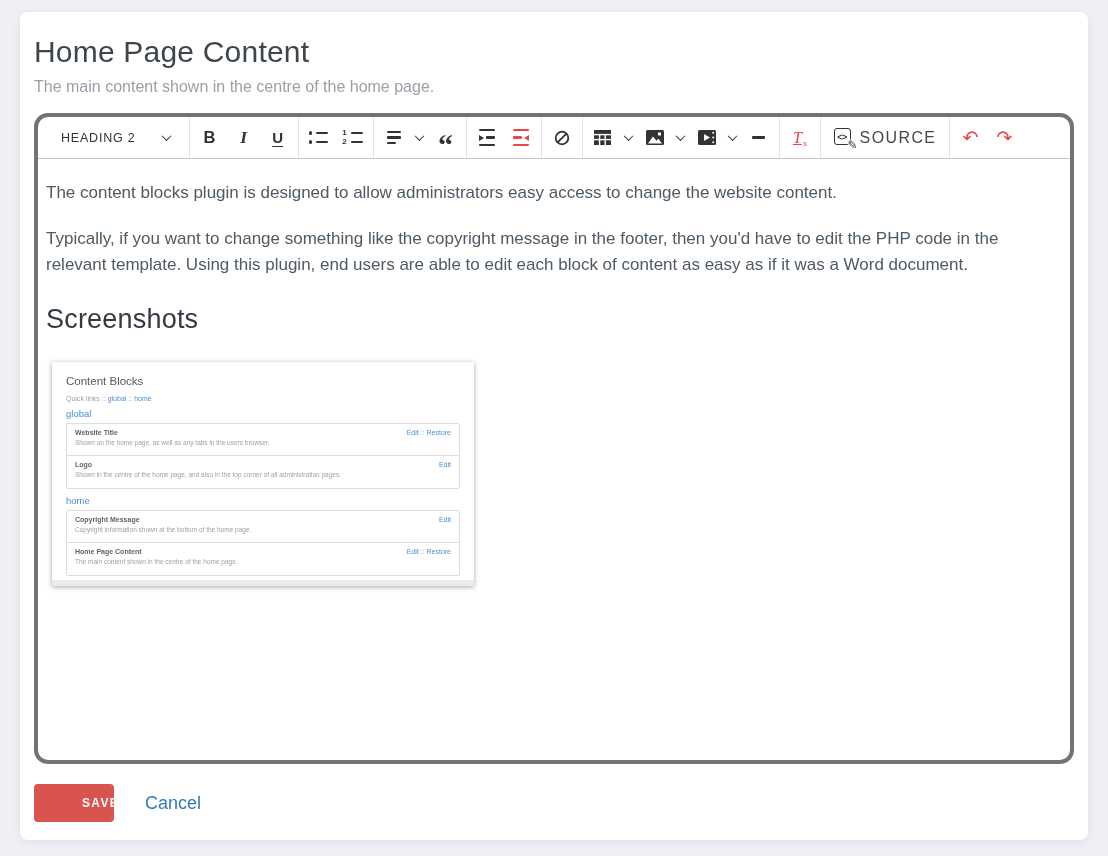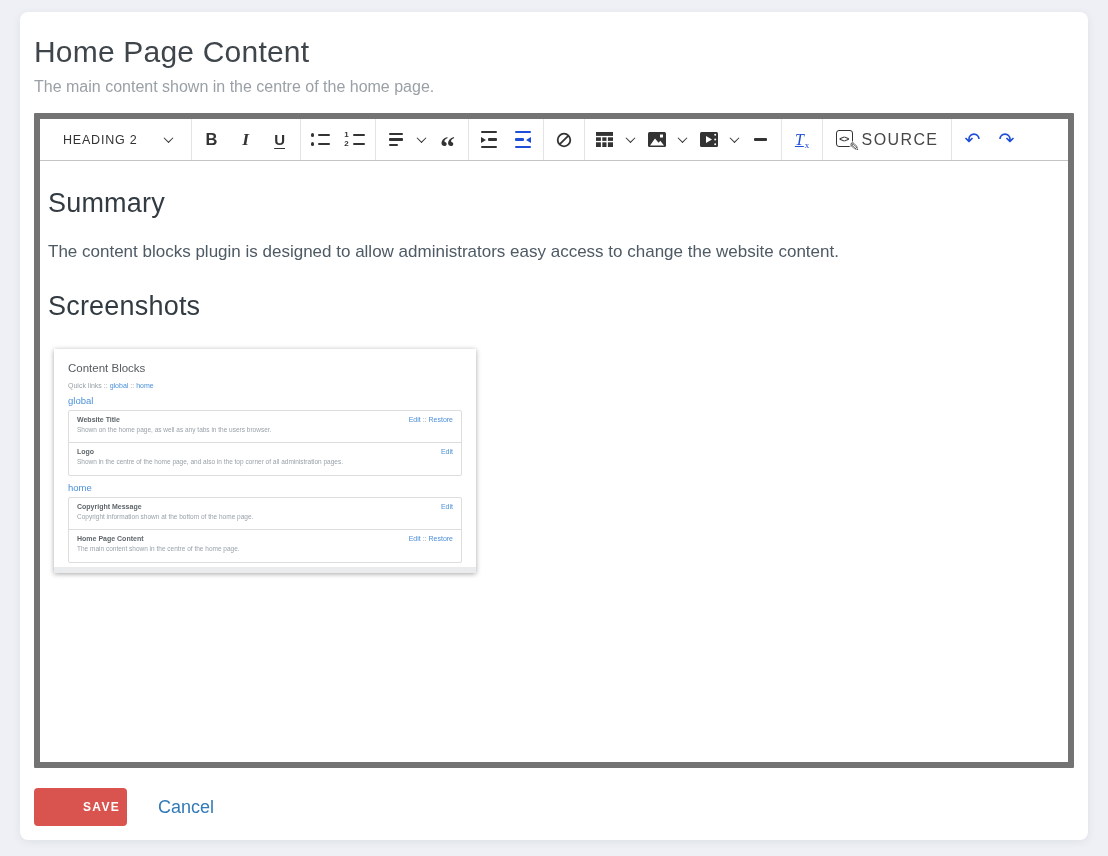--- a/index.html
+++ b/index.html
@@ -15,31 +15,31 @@
     background:#fff; border-radius:8px;
     box-shadow:0 2px 8px rgba(40,55,70,.08);
     padding:23px 14px 0;
   }
   h1.page-title {
     margin:0 0 9px; font-size:30px; font-weight:300; color:#3e454b; letter-spacing:.2px;
   }
   .page-subtitle { margin:0 0 17px; font-size:16px; color:#9aa0a6; font-weight:300; }
 
   
-  .editor { border:6px solid #737373; border-radius:1px; background:#fff; }
+  .editor { border:4px solid #737373; border-radius:14px; background:#fff; }
   .toolbar {
     display:flex; align-items:center; height:42px;
     border-bottom:1px solid #c4c4c4; padding:0 4px 0 0; color:#333;
   }
   .tb-sep { align-self:stretch; width:1px; background:#e4e4e4; margin:0 3px; flex:0 0 1px; }
   .tb-btn {
     width:34px; height:34px; display:flex; align-items:center; justify-content:center;
     color:#333; cursor:pointer; flex:0 0 auto; position:relative;
   }
-  .tb-btn.disabled { color:#1d4ed8; }
+  .tb-btn.disabled { color:#ef4444; }
   .tb-dropdown { display:flex; align-items:center; cursor:pointer; }
   .heading-dd { padding:0 16px 0 23px; font-size:12.5px; letter-spacing:.8px; color:#333; }
   .heading-dd .dd-label { margin-right:27px; }
   .chev {
     width:7px; height:7px; border-right:1.7px solid #333; border-bottom:1.7px solid #333;
     transform:rotate(45deg) translate(-1px,-1px); display:inline-block;
   }
   .dd-chev-wrap { width:18px; display:flex; justify-content:center; cursor:pointer; }
 
   .icon-bold { font-weight:900; font-size:16.5px; }
@@ -106,21 +106,21 @@
   .ss-row { display:flex; justify-content:space-between; align-items:flex-start; padding:4px 8px 5px; border-bottom:1px solid #ddd; min-height:32px; }
   .ss-row:last-child { border-bottom:none; }
   .ss-row-title { font-size:7px; color:#5f6569; margin:1px 0 2.5px; font-weight:700; }
   .ss-row-desc { font-size:6.5px; color:#9aa2a9; }
   .ss-actions { font-size:7px; white-space:nowrap; margin-top:1px; color:#4a90d9; }
   .ss-bottombar { position:absolute; left:0; right:0; bottom:0; height:6px; background:#e9ebed; }
 
   
   .footer { display:flex; align-items:center; margin-top:20px; }
   .save-btn {
-    width:93px; height:38px; border:none; border-radius:4px; background:#d9534f;
+    width:80px; height:38px; border:none; border-radius:4px; background:#d9534f;
     color:#fff; font-family:"Liberation Sans",sans-serif; font-size:12px; font-weight:700;
     letter-spacing:1.3px; cursor:pointer;padding-left:48px;
   }
   .cancel-link { margin-left:31px; font-size:18px; color:#337ab7; text-decoration:none; cursor:pointer; }
 </style>
 </head>
 <body>
 
 <div class="card">
 
@@ -288,23 +288,23 @@
 
       <div class="tb-btn disabled">
         <span class="icon-undo">↶</span>
       </div>
       <div class="tb-btn disabled">
         <span class="icon-undo">↷</span>
       </div>
     </div>
 
     <div class="content">
-      <h2>Summary</h2>
       <p>The content blocks plugin is designed to allow administrators easy access to change the website content.</p>
 
+      <p>Typically, if you want to change something like the copyright message in the footer, then you'd have to edit the PHP code in the relevant template. Using this plugin, end users are able to edit each block of content as easy as if it was a Word document.</p>
 
       <h2>Screenshots</h2>
 
       <div class="figure">
         <div class="shot">
           <div class="shot-inner">
             <div class="ss-title">Content Blocks</div>
 
             <div class="ss-quick">
               <span>Quick links</span>

